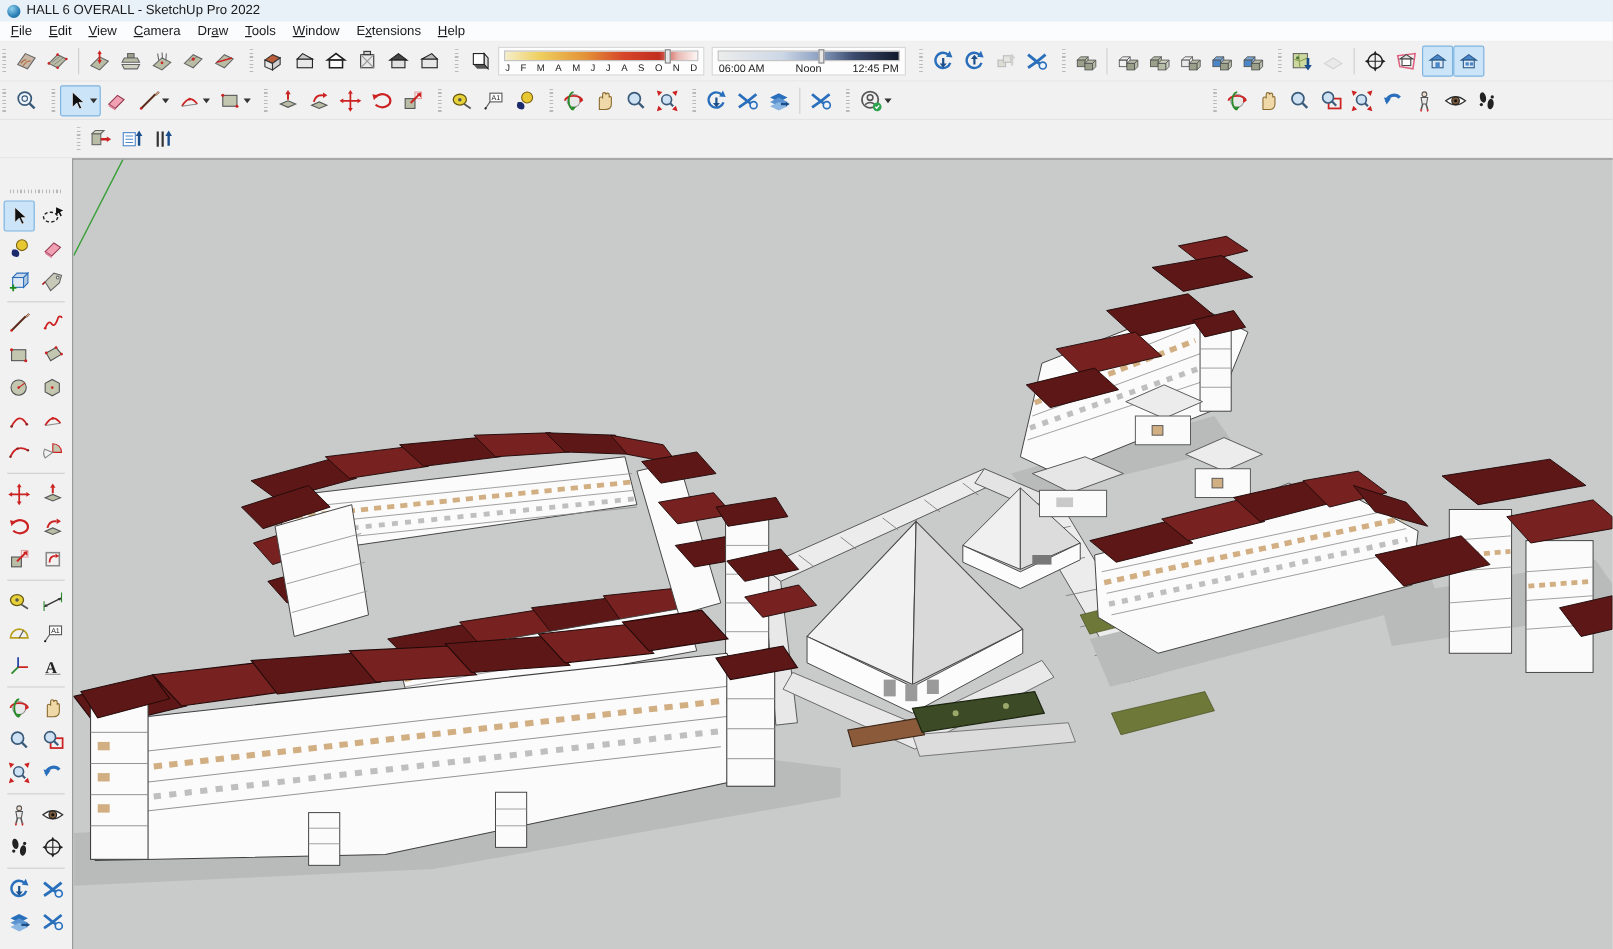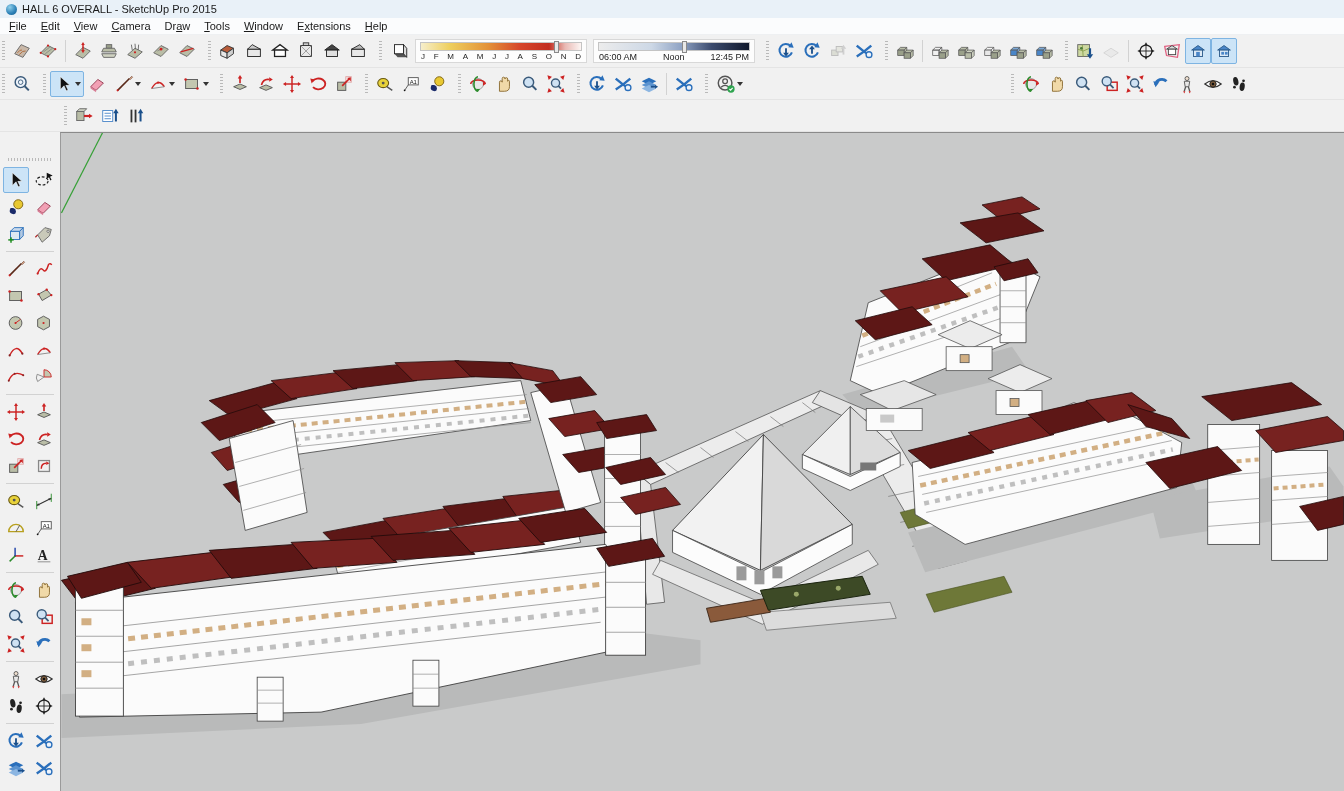--- a/index.html
+++ b/index.html
@@ -33,21 +33,21 @@
   .prow{display:flex;justify-content:center;gap:2px;margin-bottom:1px;}
   .psep{height:1px;background:#d2d2d2;margin:4px 6px;}
   .viewport{flex:1;position:relative;background:#c9caca;border-left:1px solid #9a9a9a;border-top:1px solid #8a8a8a;overflow:hidden;}
   svg{display:block;}
 </style>
 </head>
 <body>
 
 <div class="titlebar">
   <div class="appicon"></div>
-  <span>HALL 6 OVERALL - SketchUp Pro 2015</span>
+  <span>HALL 6 OVERALL - SketchUp Pro 2022</span>
 </div>
 
 <div class="menubar" id="menubar">
     <div class="menuitem"><u>F</u>ile</div>
     <div class="menuitem"><u>E</u>dit</div>
     <div class="menuitem"><u>V</u>iew</div>
     <div class="menuitem"><u>C</u>amera</div>
     <div class="menuitem">Dr<u>a</u>w</div>
     <div class="menuitem"><u>T</u>ools</div>
     <div class="menuitem"><u>W</u>indow</div>

